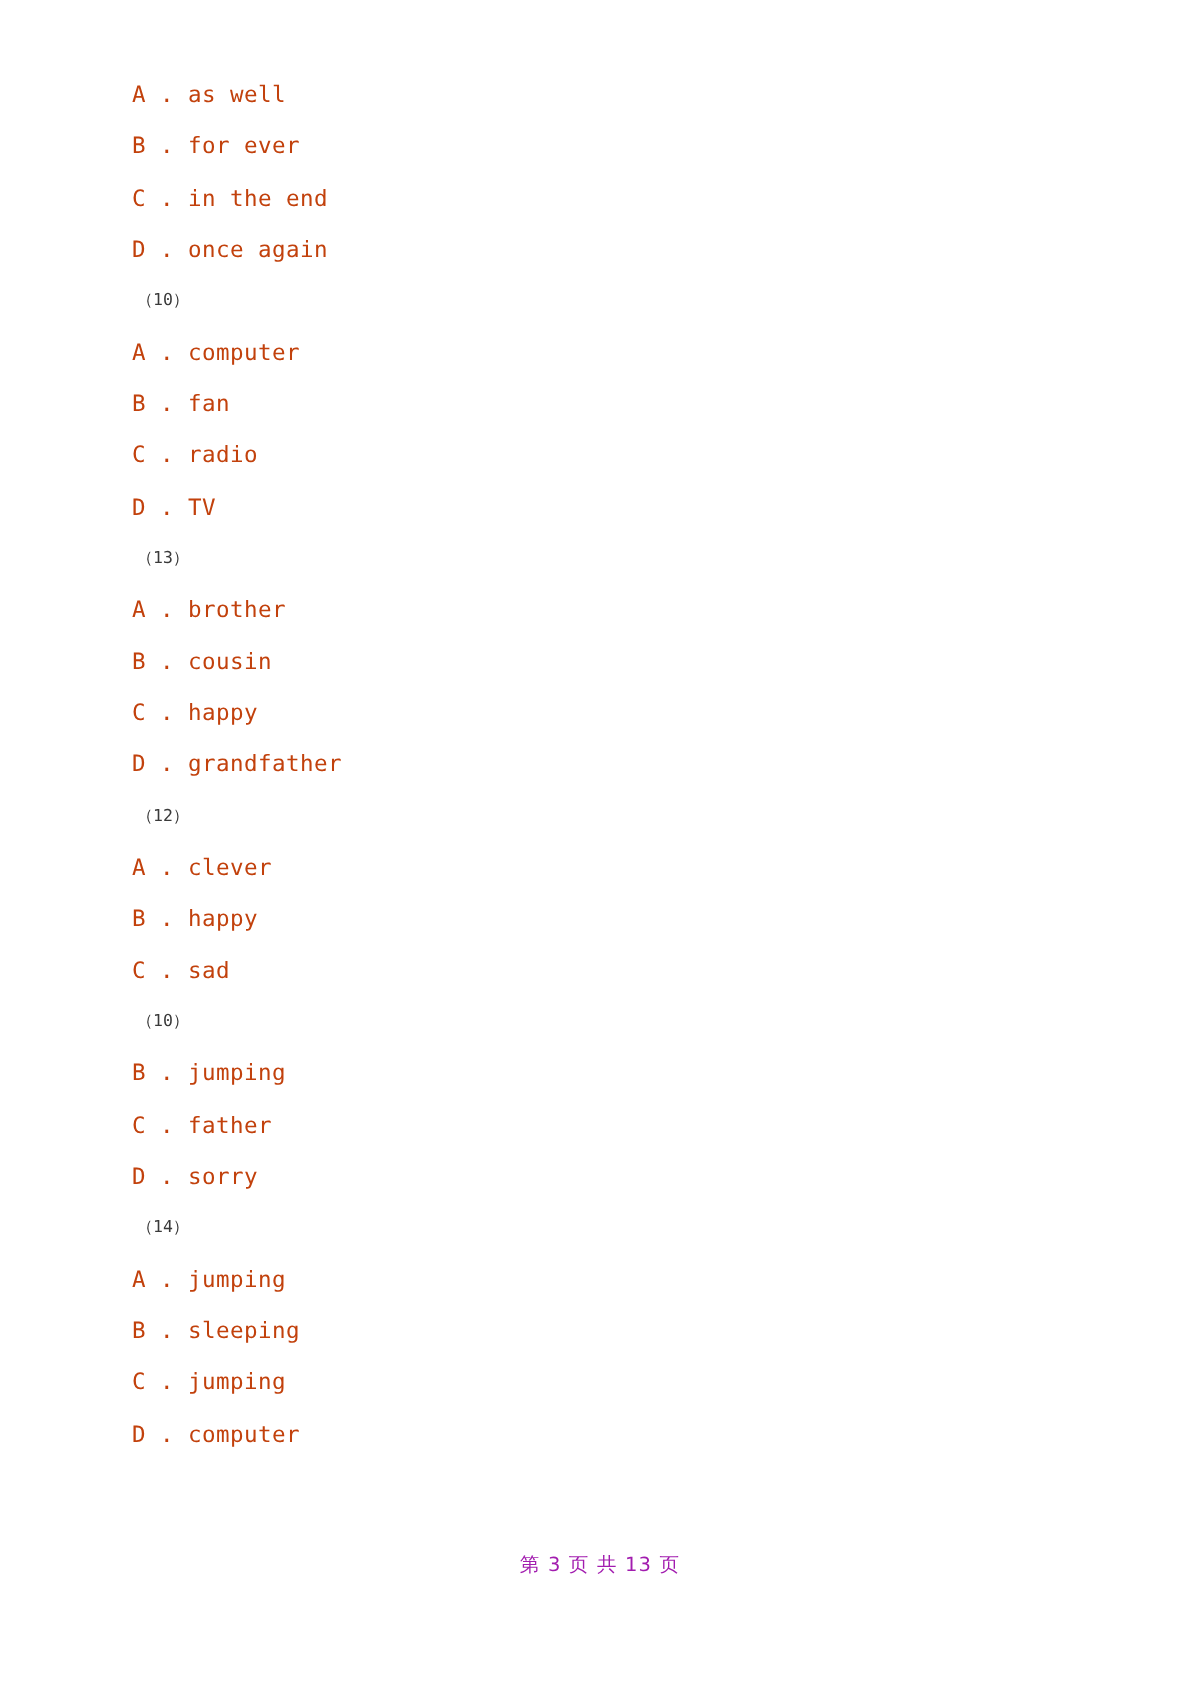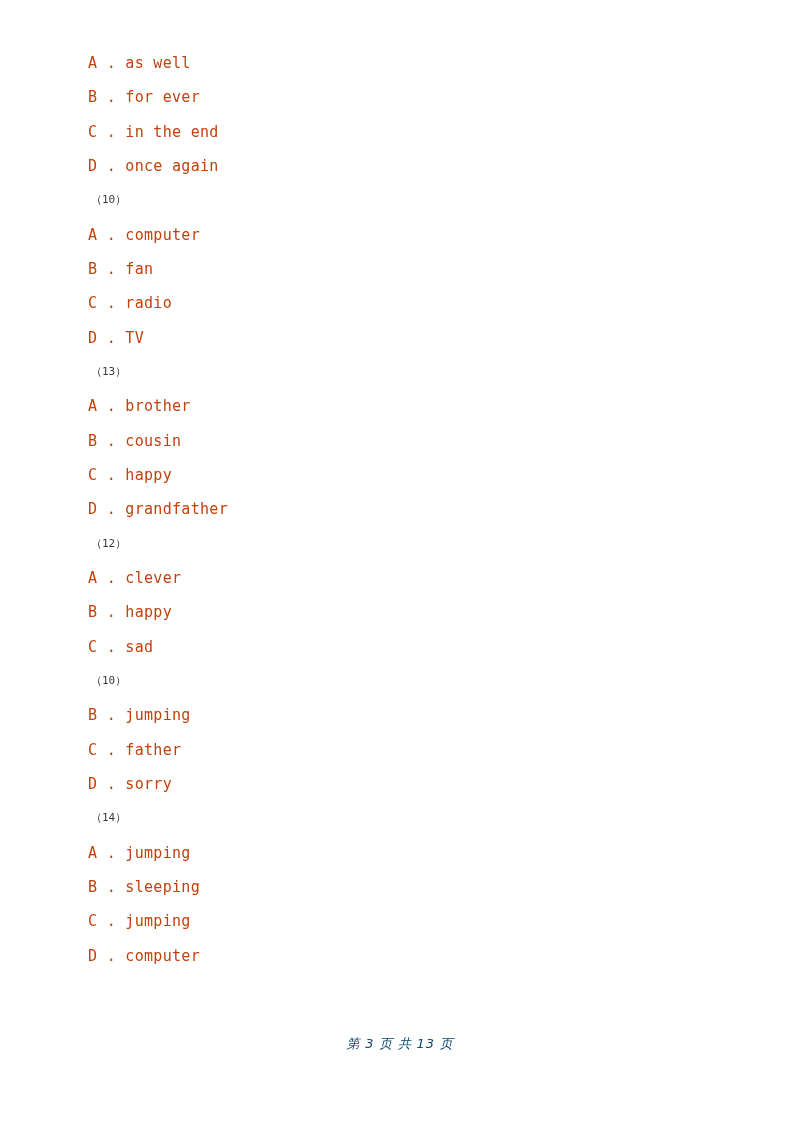--- a/index.html
+++ b/index.html
@@ -70,25 +70,24 @@
   }
 
   .footer {
     position: absolute;
     left: 0;
     top: 1033px;
     width: 800px;
     text-align: center;
     font-size: 13px;
     line-height: 22px;
-    color: #0c4a6e;
+    color: #a21caf;
     font-family: "DejaVu Sans", "Liberation Sans", sans-serif;
     letter-spacing: 0.06em;
     white-space: pre;
-    font-style: italic;
   }
 </style>
 </head>
 <body>
 
 <div class="page">
 
   <div class="content">
 
     <div class="qblock">

